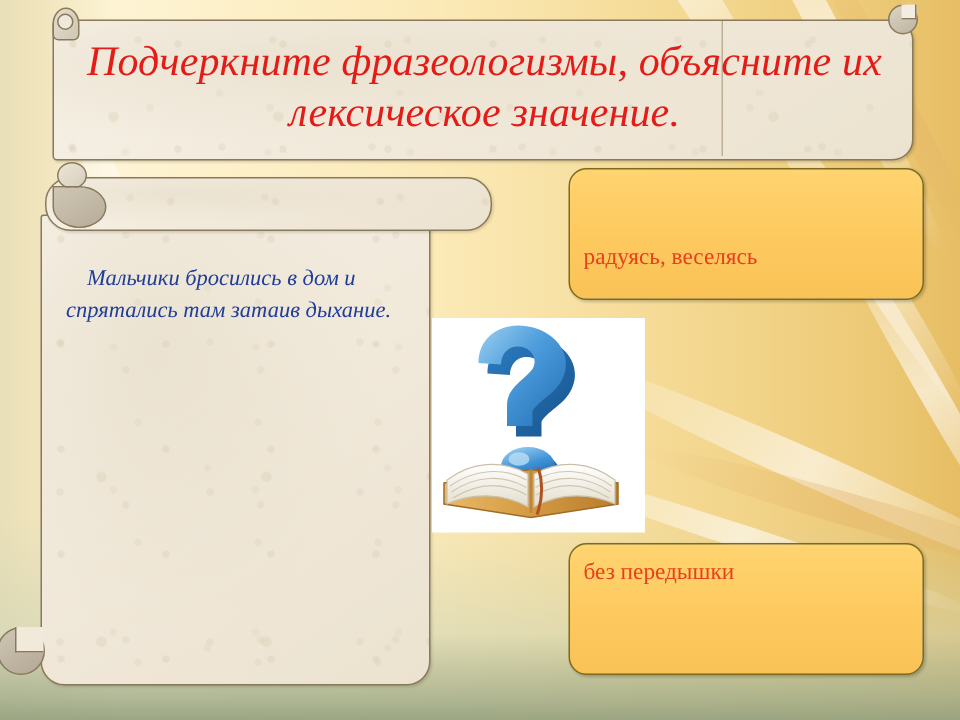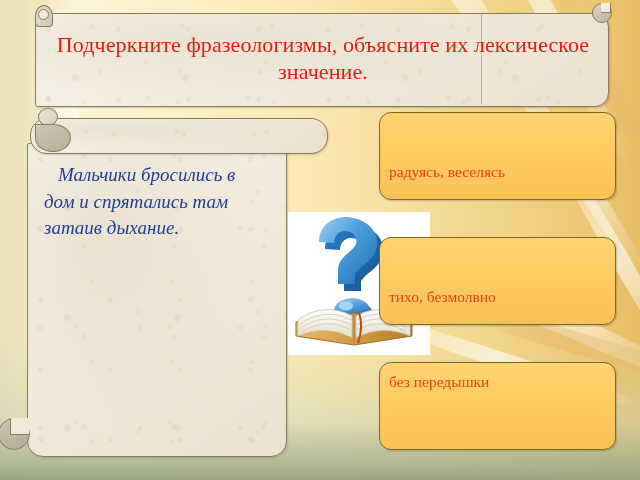--- a/index.html
+++ b/index.html
@@ -85,21 +85,22 @@
     background: rgba(150,132,100,0.55);
   }
   #title-text {
     position: absolute;
     left: 44px; top: 20px;
     width: 558px; height: 78px;
     display: flex; align-items: center; justify-content: center;
     text-align: center;
     color: #e41b17;
     font-family: "Liberation Serif", serif;
-    font-size: 22px;
+    font-style: italic;
+    font-size: 28px;
     line-height: 1.22;
     letter-spacing: 0.1px;
   }
 
   
   #title-curl-tl {
     position: absolute; left: 35px; top: 5px; width: 16px; height: 20px;
     border: 1px solid #8a7a5c; border-radius: 50% 50% 4px 4px;
     background: linear-gradient(120deg,#e5ded0,#cfc6b3);
   }
@@ -145,25 +146,25 @@
     position: absolute; left: -2px; top: 418px; width: 30px; height: 30px;
     border: 1px solid #8a7a5c; border-radius: 50%;
     background: linear-gradient(150deg,#cfc6b3,#b2a895);
   }
   #sentence-curl-bottom-wedge {
     position: absolute; left: 10px; top: 418px; width: 18px; height: 16px;
     background: #f1e9da; border-left: 1px solid #8a7a5c; border-bottom: 1px solid #8a7a5c;
   }
   #sentence-text {
     position: absolute;
-    left: 44px; top: 162px; width: 226px;
+    left: 44px; top: 176px; width: 226px;
     color: #1f3d99;
     font-family: "Liberation Serif", serif;
     font-style: italic;
-    font-size: 19px;
+    font-size: 15px;
     line-height: 1.40;
     text-indent: 14px;
   }
 
   
   .answer-box {
     position: absolute;
     left: 379px;
     width: 235px;
     background: linear-gradient(180deg, #ffd470 0%, #fdc95e 55%, #f9c257 100%);
@@ -280,20 +281,17 @@
 
         <path d="M66,101 L66,130" stroke="#b88740" stroke-width="1.6" fill="none"></path>
         <path d="M71,100 C74,110 74,120 70,131" stroke="#b0521f" stroke-width="2" fill="none"></path>
       </g>
     </svg>
   </div>
 
   <div class="answer-box" id="answer-0">
     <span class="answer-text">радуясь, веселясь</span>
   </div>
-  <div class="answer-box" id="answer-1">
-    <span class="answer-text">тихо, безмолвно</span>
-  </div>
   <div class="answer-box" id="answer-2">
     <span class="answer-text">без передышки</span>
   </div>
 
 </div>
 
 </body></html>

